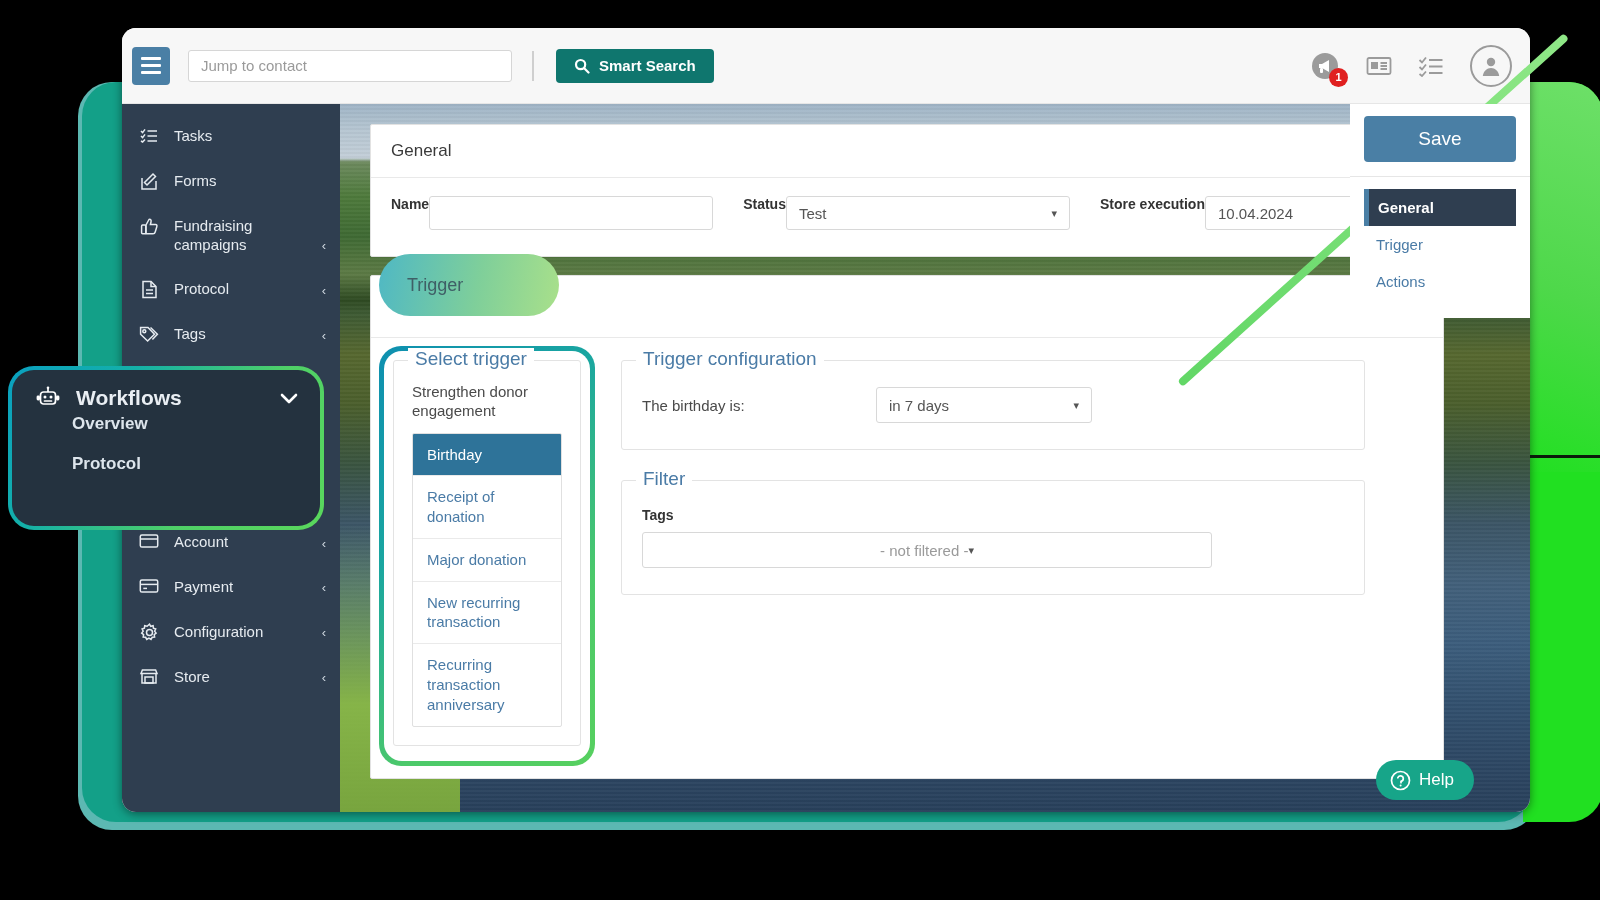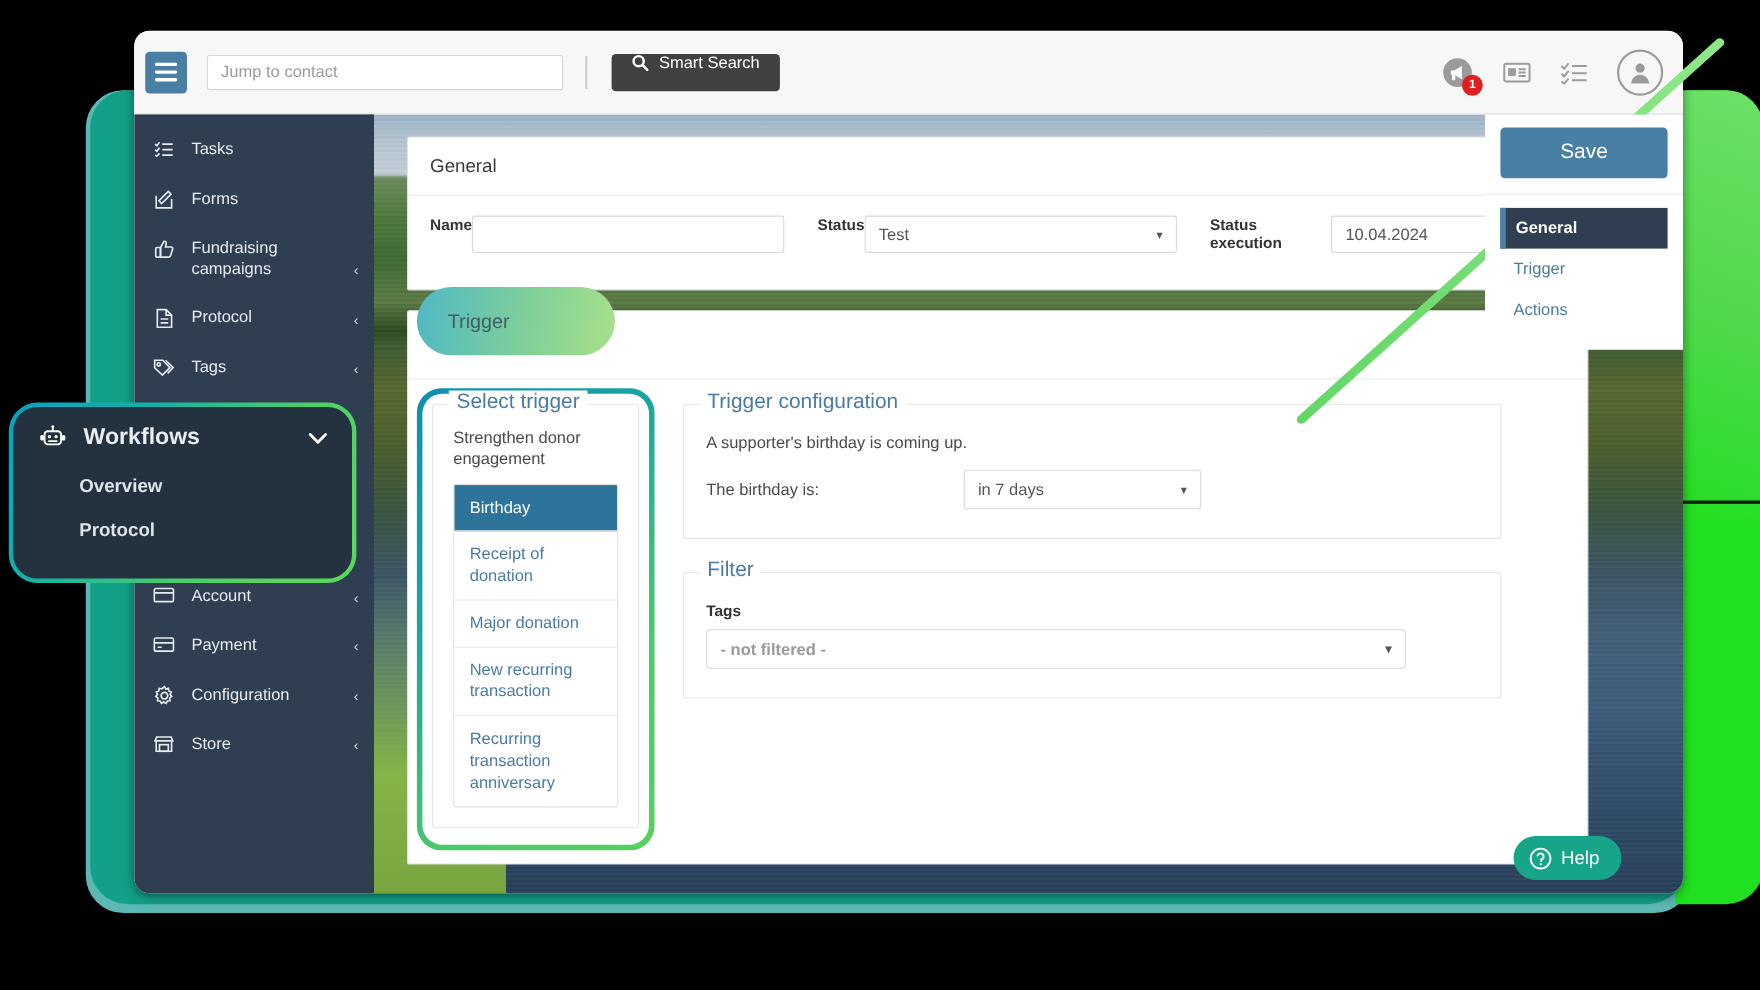--- a/index.html
+++ b/index.html
@@ -73,23 +73,23 @@
   }
   .hamburger span { display:block; width: 20px; height: 3px; background: #fff; border-radius: 1px; }
   .jumpbox {
     margin-left: 18px; width: 324px; height: 32px;
     border: 1px solid #d6d6d6; border-radius: 3px; background: #fff;
     display: flex; align-items: center; padding: 0 12px;
     font-size: 15px; color: #9a9a9a;
   }
   .divider-v { width: 2px; height: 30px; background: #cfcfcf; margin-left: 20px; }
   .smartsearch {
-    margin-left: 22px; height: 34px; background: #404040; color: #fff;
-    border-radius: 4px; display: flex; align-items: flex-start; gap: 9px;
-    padding: 0 18px; font-size: 15px; font-weight: normal; cursor: pointer;
+    margin-left: 22px; height: 34px; background: #0f766e; color: #fff;
+    border-radius: 4px; display: flex; align-items: center; gap: 9px;
+    padding: 0 18px; font-size: 15px; font-weight: bold; cursor: pointer;
   }
   .topbar-right {
     margin-left: auto; display: flex; align-items: center; gap: 26px;
     padding-right: 18px;
   }
   .ticon { color: #9b9b9b; position: relative; display:flex; align-items:center; }
   .badge {
     position: absolute; right: -8px; bottom: -6px;
     width: 19px; height: 19px; border-radius: 50%;
     background: #e02020; color: #fff; font-size: 11px; font-weight: bold;
@@ -208,21 +208,21 @@
     padding: 11px 14px; font-size: 15px; color: #4a7ba6;
     border-bottom: 1px solid #eaeaea; cursor: pointer; line-height: 1.32;
   }
   .trigger-list .ti:last-child { border-bottom: none; }
   .trigger-list .ti.selected { background: #2e7399; color: #fff; }
 
   .cfg-text { font-size: 15px; color: #4a4a4a; margin-bottom: 16px; }
   .cfg-row { display: flex; align-items: center; gap: 12px; }
   .cfg-row .lbl { font-size: 15px; color: #4a4a4a; width: 222px; }
   .sel-days { width: 216px; height: 36px; justify-content: space-between; }
-  .sel-tags { width: 636px; height: 36px; justify-content: space-between; color:#9a9a9a;font-weight:bold; }
+  .sel-tags { width: 570px; height: 36px; justify-content: center; color:#9a9a9a; }
 
   
   .rightpanel {
     position: absolute; right: 0; top: 0; width: 180px; background: #fff;
     padding: 12px 14px 18px 14px; z-index: 4;
   }
   .savebtn {
     height: 46px; background: #4a7fa5; color: #fff; border-radius: 4px;
     display: flex; align-items: center; justify-content: center;
     font-size: 19px; cursor: pointer;
@@ -254,21 +254,21 @@
   .wf-box {
     width: 100%; height: 100%; background: #24323f; border-radius: 22px;
     padding: 16px 22px; color: #e9eef3;
   }
   .wf-title {
     display: flex; align-items: center; gap: 14px;
     font-size: 21px; font-weight: bold;
   }
   .wf-chev { margin-left: auto; font-size: 15px; }
   .wf-sub { padding-left: 38px; font-size: 17px; font-weight: bold; color:#dde5ec; }
-  .wf-sub.first { margin-top: 22px; }
+  .wf-sub.first { margin-top: 4px; }
   .wf-sub.second { margin-top: 20px; }
 
   svg { display: block; }
 </style>
 </head>
 <body>
 
 <div id="stage">
 
   <div class="deco-teal-back"></div>
@@ -473,21 +473,21 @@
                   </div>
                 </div>
                 <div class="field">
                   <div class="flabel">Status</div>
                   <div class="finput w-status">
                     <span>Test</span>
                     <span class="caret">▾</span>
                   </div>
                 </div>
                 <div class="field">
-                  <div class="flabel">Status execution</div>
+                  <div class="flabel">Store execution</div>
                   <div class="finput w-date">
                     <span>10.04.2024</span>
                     <span>
                       <svg width="15" height="16" viewBox="0 0 15 16" fill="none" stroke="#222" stroke-width="1.6">
                         <rect x="1" y="2.6" width="13" height="12" rx="1"></rect>
                         <line x1="1" y1="6" x2="14" y2="6" stroke-width="2.4"></line>
                         <line x1="4.2" y1="1" x2="4.2" y2="3.6" stroke-linecap="round"></line>
                         <line x1="10.8" y1="1" x2="10.8" y2="3.6" stroke-linecap="round"></line>
                       </svg>
                     </span>
@@ -521,21 +521,20 @@
                     <div class="ti">New recurring transaction</div>
                     <div class="ti">Recurring transaction anniversary</div>
                   </div>
                 </div>
               </div>
 
               <div style="position:absolute; left:250px; top:22px; right:78px;">
 
                 <div class="fieldset" style="padding:26px 20px 26px 20px;">
                   <div class="legend">Trigger configuration</div>
-                  <div class="cfg-text">A supporter's birthday is coming up.</div>
                   <div class="cfg-row">
                     <span class="lbl">The birthday is:</span>
                     <div class="finput sel-days">
                       <span>in 7 days</span>
                       <span class="caret">▾</span>
                     </div>
                   </div>
                 </div>
 
                 <div class="fieldset" style="margin-top:30px; padding:26px 20px 26px 20px;">

